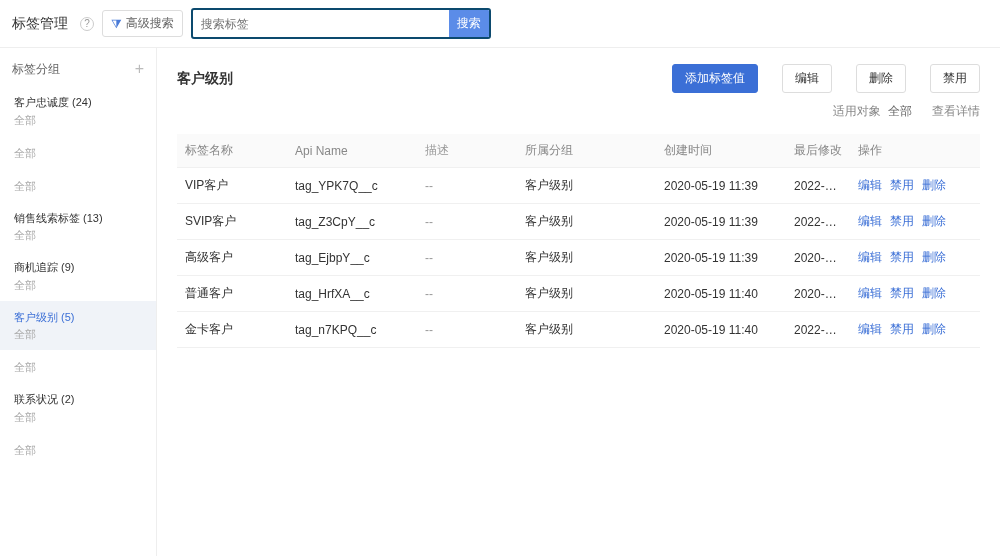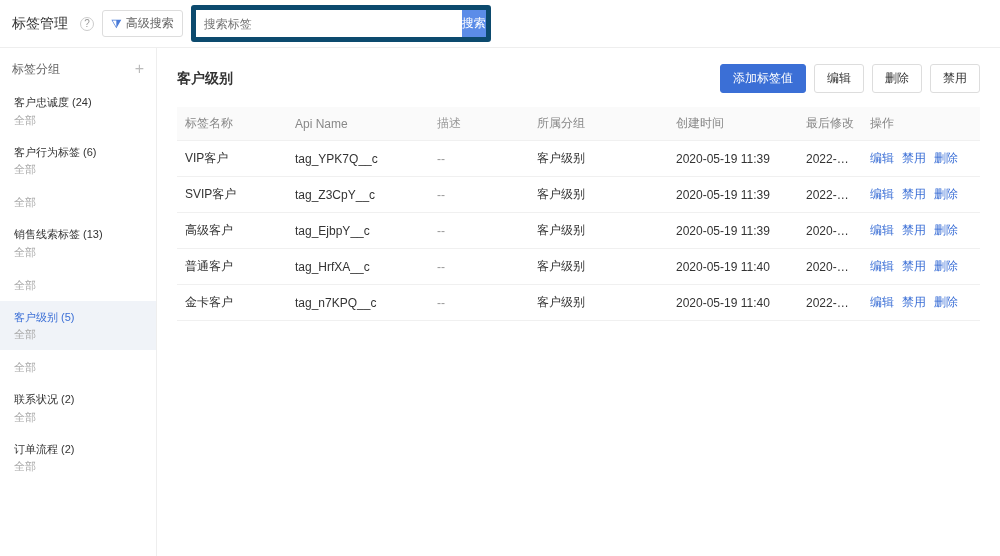--- a/index.html
+++ b/index.html
@@ -4,58 +4,58 @@
 <style>
 * { margin: 0; padding: 0; box-sizing: border-box; }
 body { font-family: -apple-system, "PingFang SC", "Microsoft YaHei", sans-serif; font-size: 12px; color: #333; background: #fff; width: 1000px; height: 556px; overflow: hidden; }
 
 
 .topbar { height: 48px; display: flex; align-items: center; padding: 0 12px; border-bottom: 1px solid #eee; gap: 8px; }
 .title { font-size: 14px; font-weight: 500; margin-right: 4px; }
 .help-icon { width: 14px; height: 14px; border: 1px solid #ccc; border-radius: 50%; display: inline-flex; align-items: center; justify-content: center; font-size: 10px; color: #999; }
 .adv-search { display: flex; align-items: center; border: 1px solid #ddd; border-radius: 3px; padding: 4px 8px; gap: 4px; color: #666; cursor: pointer; }
 .filter-icon { color: #4a7bd8; font-size: 12px; }
-.searchbox { display: flex; align-items: center; border: 5px solid #0c4a6e; border-radius: 3px; overflow: hidden; flex: 0 0 300px; }
+.searchbox { display: flex; align-items: center; border: 2px solid #0c4a6e; border-radius: 3px; overflow: hidden; flex: 0 0 300px; }
 .searchbox input { border: none; padding: 5px 8px; font-size: 12px; flex: 1; outline: none; }
-.searchbox button { border: none; background: #5b8ce8; color: #fff; padding: 5px 0; cursor: pointer; font-size: 12px; }
+.searchbox button { border: none; background: #5b8ce8; color: #fff; padding: 5px 8px; cursor: pointer; font-size: 12px; }
 
 
 .body { display: flex; height: calc(556px - 48px); }
 .sidebar { width: 157px; border-right: 1px solid #eee; overflow-y: auto; padding-bottom: 20px; }
 .sidebar::-webkit-scrollbar { width: 6px; }
 .sidebar::-webkit-scrollbar-thumb { background: #ddd; border-radius: 3px; }
 .sb-header { display: flex; align-items: center; justify-content: space-between; padding: 12px 12px 8px; color: #666; }
 .plus { color: #bbb; font-size: 16px; cursor: pointer; }
 .group { padding: 8px 14px; cursor: pointer; }
 .group.active { background: #f0f3f8; }
 .g-name { font-size: 11px; color: #333; line-height: 1.5; }
 .group.active .g-name { color: #3b6fd6; }
 .g-sub { font-size: 11px; color: #aaa; margin-top: 2px; }
 
 
 .main { flex: 1; padding: 16px 20px; position: relative; overflow: hidden; }
 .main-head { display: flex; align-items: center; justify-content: space-between; }
 .main-title { font-size: 14px; font-weight: 600; }
-.actions { display: flex; gap: 8px; }
+.actions { display: flex; gap: 24px; }
 .btn { border: 1px solid #ddd; background: #fff; padding: 5px 12px; border-radius: 3px; font-size: 12px; cursor: pointer; color: #333; }
 .btn.primary { background: #3b6fd6; border-color: #3b6fd6; color: #fff; }
 .subrow { display: flex; justify-content: flex-end; gap: 20px; color: #666; margin-top: 10px; font-size: 12px; }
 .subrow .lbl { color: #888; }
 .subrow .val { margin-left: 4px; }
 .dim-link { color: #888; cursor: pointer; }
 
 
 .table { margin-top: 14px; }
 .thead, .trow { display: flex; align-items: center; border-bottom: 1px solid #f0f0f0; justify-content: space-between; }
 .thead { background: #fafafa; color: #888; font-size: 12px; height: 34px; }
 .trow { height: 36px; font-size: 12px; color: #333; }
 .cell { padding: 0 8px; overflow: hidden; text-overflow: ellipsis; white-space: nowrap; }
 .c-name { width: 110px; }
 .c-api  { width: 130px; }
-.c-desc { width: 100px; color: #999; margin-left: 12px; }
+.c-desc { width: 100px; color: #999; }
 .c-grp  { width: 115px; }
 .c-ct   { width: 130px; margin-left: 24px; }
 .c-mt   { width: 64px; }
 .c-op   { flex: 1; display: flex; gap: 8px; }
 .c-op span { color: #3b6fd6; cursor: pointer; }
 </style>
 </head>
 <body>
 
 <div class="topbar">
@@ -77,60 +77,66 @@
     <div class="sb-header">
       <span>标签分组</span>
       <span class="plus">+</span>
     </div>
     <div id="groups">
         <div class="group">
           <div class="g-name">客户忠诚度 (24)</div>
           <div class="g-sub">全部</div>
         </div>
         <div class="group">
-          <div class="g-name">客户行为标签 (6)</div>
           <div class="g-sub">全部</div>
         </div>
         <div class="group">
           <div class="g-sub">全部</div>
         </div>
         <div class="group">
           <div class="g-name">销售线索标签 (13)</div>
           <div class="g-sub">全部</div>
         </div>
         <div class="group">
+          <div class="g-name">商机追踪 (9)</div>
           <div class="g-sub">全部</div>
         </div>
         <div class="group active">
           <div class="g-name">客户级别 (5)</div>
           <div class="g-sub">全部</div>
         </div>
         <div class="group">
           <div class="g-sub">全部</div>
         </div>
         <div class="group">
           <div class="g-name">联系状况 (2)</div>
           <div class="g-sub">全部</div>
         </div>
         <div class="group">
-          <div class="g-name">订单流程 (2)</div>
           <div class="g-sub">全部</div>
         </div>
       </div>
   </div>
 
   <div class="main">
     <div class="main-head">
       <div class="main-title">客户级别</div>
       <div class="actions">
         <button class="btn primary">添加标签值</button>
         <button class="btn">编辑</button>
         <button class="btn">删除</button>
         <button class="btn">禁用</button>
       </div>
+    </div>
+    <div class="subrow">
+      <span>
+        <span class="lbl">适用对象</span>
+        <span class="val">全部</span>
+      </span>
+      <span class="dim-link">查看详情</span>
     </div>
 
     <div class="table">
       <div class="thead">
         <div class="cell c-name">标签名称</div>
         <div class="cell c-api">Api Name</div>
         <div class="cell c-desc">描述</div>
         <div class="cell c-grp">所属分组</div>
         <div class="cell c-ct">创建时间</div>
         <div class="cell c-mt">最后修改</div>

